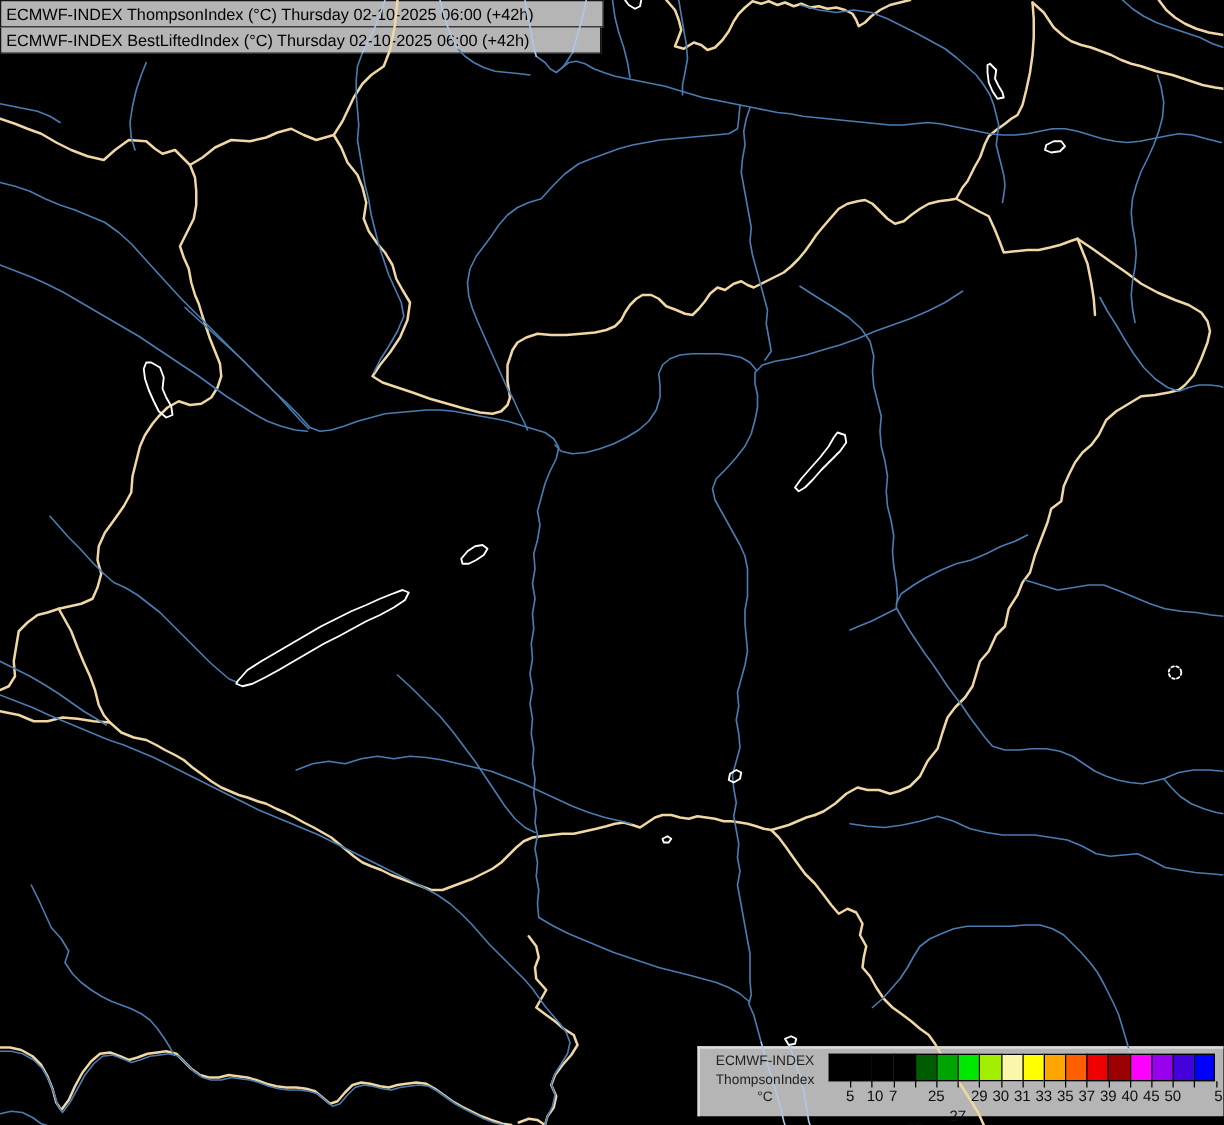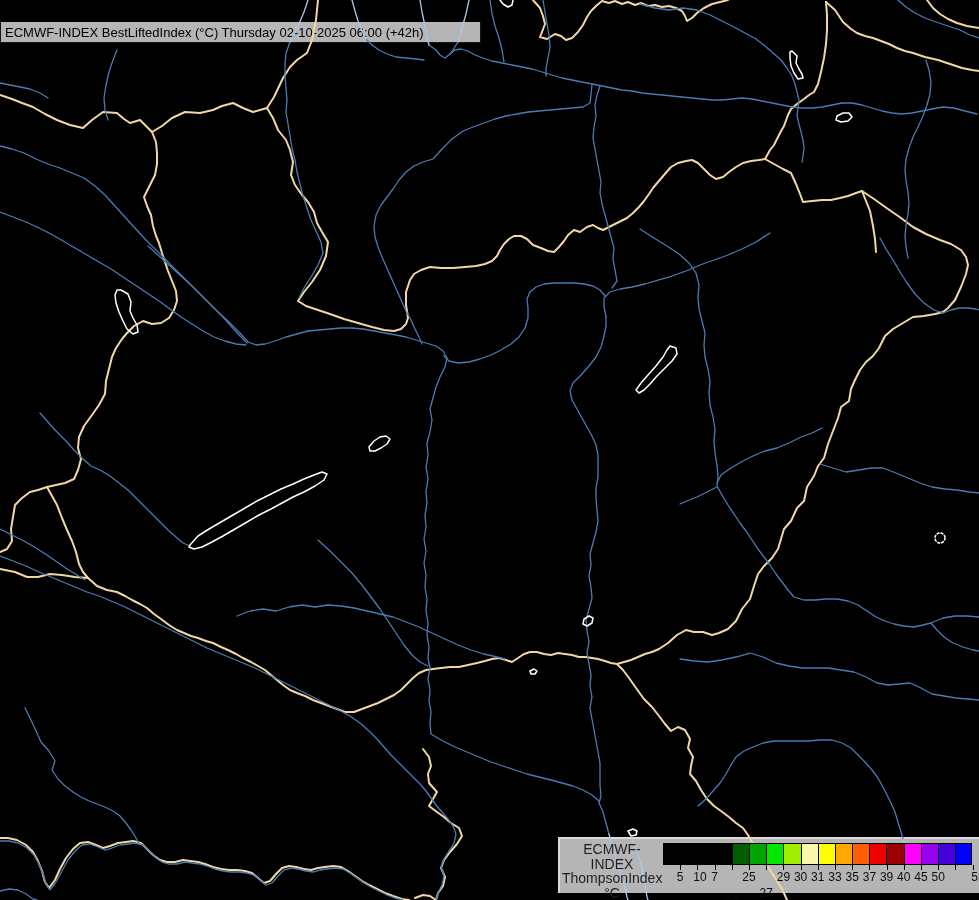--- a/index.html
+++ b/index.html
@@ -9,32 +9,35 @@
             border:1px solid #141414;color:#000;font-size:13px;line-height:17px;
             padding:2px 4px 0 4px;white-space:nowrap;}
   .bar1{top:0;width:483px;height:22px;}
   .bar2{top:22px;width:481px;height:21px;border-top:none;}
   .map-svg{position:absolute;left:0;top:0;pointer-events:none;}
   .legend-bg{position:absolute;left:558px;top:837px;width:421px;height:56px;
              box-sizing:border-box;background:#b5b5b5;
              border-top:2px solid #dadada;border-left:2px solid #dadada;}
   .legend-content{position:absolute;left:558px;top:837px;width:421px;height:56px;z-index:6;}
   .legend-labels{position:absolute;left:4px;top:5px;width:100px;text-align:center;
-                 font-size:14px;line-height:14.5px;color:#1f1f1f;}
+                 font-size:11px;line-height:14.5px;color:#1f1f1f;}
   .colorbar{position:absolute;left:105px;top:6px;height:22px;display:flex;}
   .cbox{height:22px;box-sizing:border-box;border:1px solid #000;border-right:none;}
   .cbox:last-child{border-right:1px solid #000;}
   .cb-tick{position:absolute;top:28px;width:1px;height:5px;background:#000;}
   .cb-label{position:absolute;top:33px;font-size:12px;color:#0d0d0d;transform:translateX(-50%);}
 </style>
 </head>
 <body>
 
 <div class="stage">
 
+  <div class="titlebar bar1">
+    <span>ECMWF-INDEX ThompsonIndex (°C) Thursday 02-10-2025 06:00 (+42h)</span>
+  </div>
   <div class="titlebar bar2">
     <span>ECMWF-INDEX BestLiftedIndex (°C) Thursday 02-10-2025 06:00 (+42h)</span>
   </div>
 
   <div class="legend-bg"></div>
 
   <svg class="map-svg" width="979" height="900" viewBox="0 0 979 900">
 
     <g fill="none" stroke="#f0d7a3" stroke-width="2" stroke-linejoin="round" stroke-linecap="round">
       <path d="M0,95 L12,99 22,103 33,107 45,114 57,120 70,125 83,128 92,120 103,112 117,113 124,119 130,123 140,120 146,126 152,132 162,126 172,118 185,112 200,113 213,110 222,106 233,103 243,108 253,112 260,110 267,108"></path>

